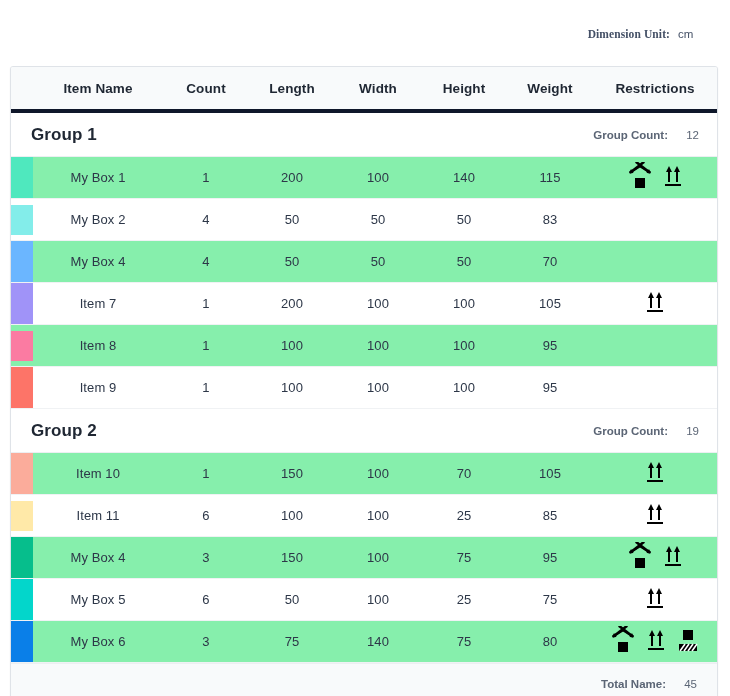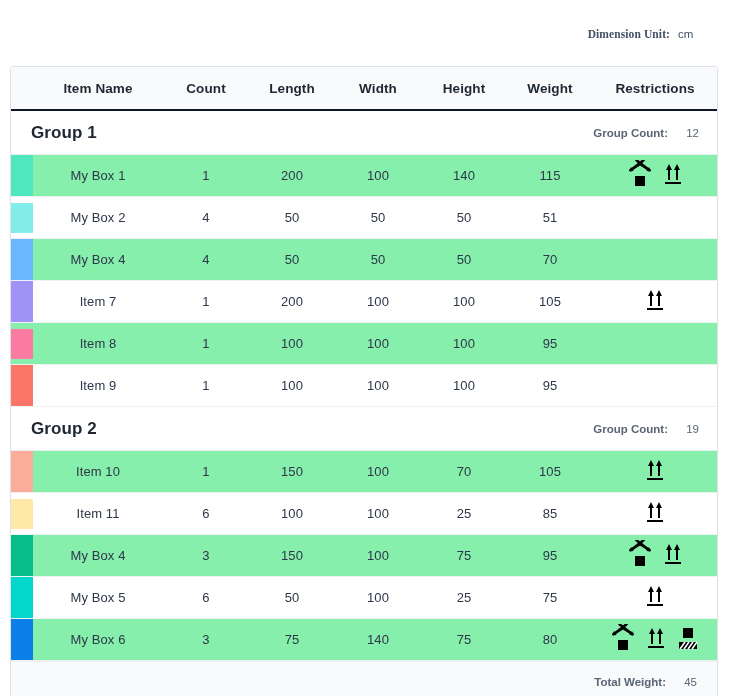--- a/index.html
+++ b/index.html
@@ -70,21 +70,21 @@
   
   .grid {
     display: grid;
     grid-template-columns: 22px 130px 86px 86px 86px 86px 86px 124px;
     align-items: center;
   }
 
   
   .thead {
     background: #f8fafb;
-    border-bottom: 2px solid #0f172a;
+    border-bottom: 4px solid #0f172a;
     height: 42px;
   }
   .th {
     font-size: 13.5px;
     font-weight: 700;
     color: #1f2733;
     text-align: center;
     letter-spacing: .1px;
   }
   .th.name { text-align: center; }
@@ -261,21 +261,21 @@
         </div>
         <div class="grid row">
           <div class="swatch-cell">
             <div class="swatch short" style="background: rgb(131, 237, 234);"></div>
           </div>
           <div class="cell name">My Box 2</div>
           <div class="cell">4</div>
           <div class="cell">50</div>
           <div class="cell">50</div>
           <div class="cell">50</div>
-          <div class="cell">51</div>
+          <div class="cell">83</div>
           <div class="restrictions"></div>
         </div>
         <div class="grid row alt">
           <div class="swatch-cell">
             <div class="swatch tall" style="background: rgb(107, 182, 255);"></div>
           </div>
           <div class="cell name">My Box 4</div>
           <div class="cell">4</div>
           <div class="cell">50</div>
           <div class="cell">50</div>
@@ -475,19 +475,19 @@
                     </g>
                   </g>
                 </g>
               </svg></span>
           </div>
         </div>
       </div>
 
     <div class="tfoot">
       <div class="total">
-        <span class="t-lbl">Total Weight:</span>
+        <span class="t-lbl">Total Name:</span>
         <span class="t-val">45</span>
       </div>
     </div>
   </div>
 
 </div>
 
 </body></html>

